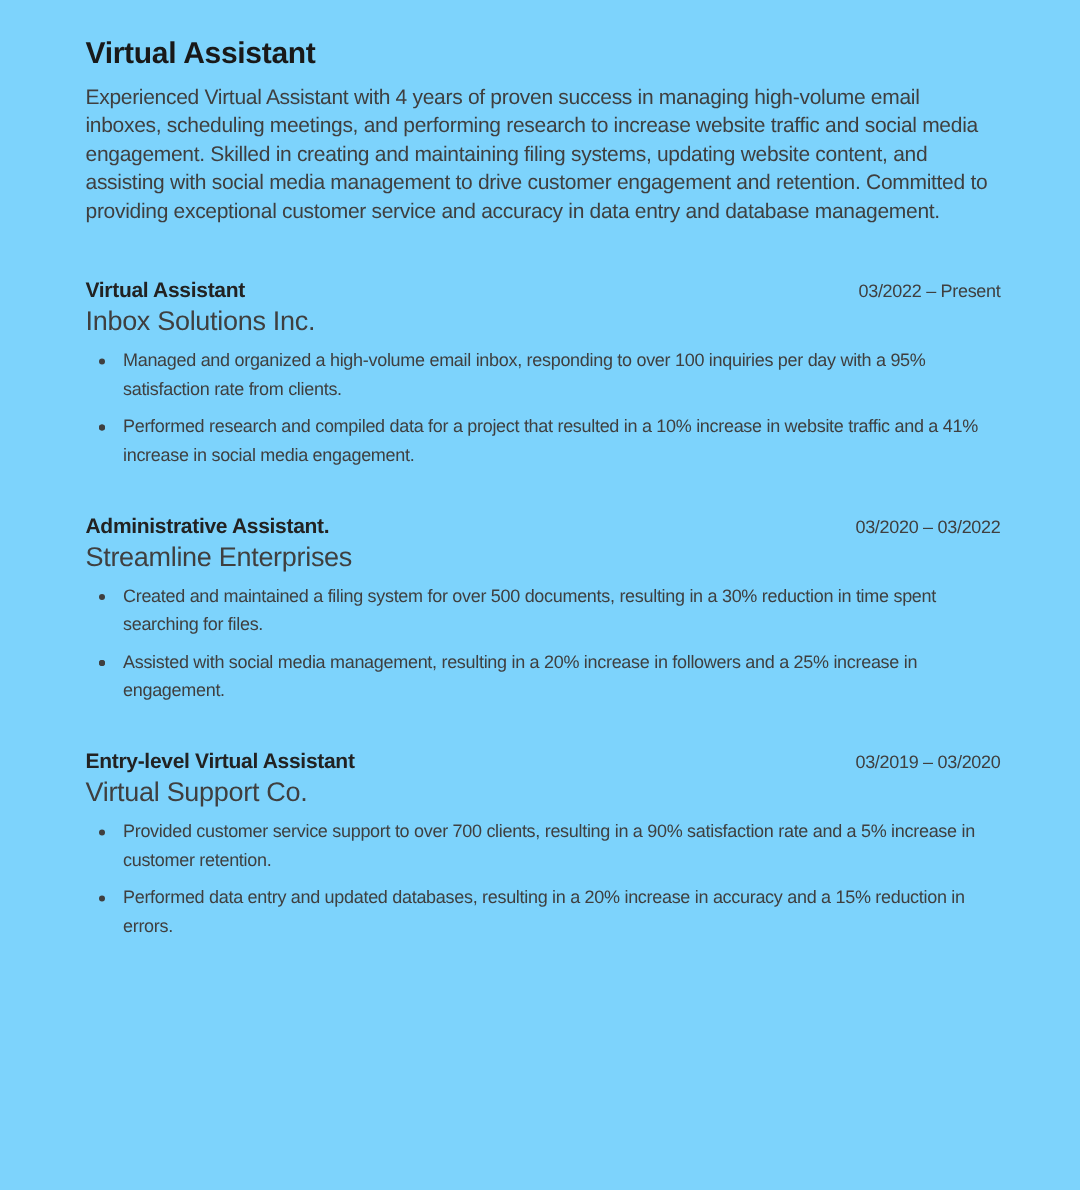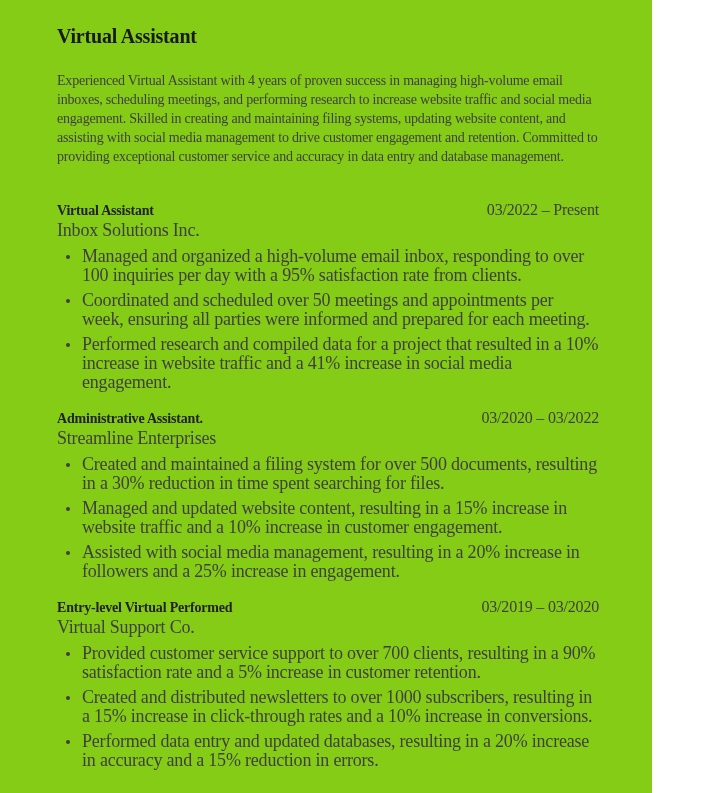--- a/index.html
+++ b/index.html
@@ -3,84 +3,83 @@
 <meta charset="utf-8">
 <style>
   * { margin: 0; padding: 0; box-sizing: border-box; }
   html, body { width: 720px; height: 793px; }
   body {
     background: #ffffff;
     font-family: "Liberation Sans", "DejaVu Sans", sans-serif;
     overflow: hidden;
   }
   .page {
-    width: 652px;
+    width: 720px;
     height: 793px;
     padding: 25px 53px 0 57px;
     overflow: hidden;
-    background: #84cc16;
-    font-family: Liberation Serif, serif;
+    background: #7dd3fc;
   }
   .resume-title {
     font-size: 20px;
     line-height: 23px;
     font-weight: 700;
     color: #191919;
     letter-spacing: -0.2px;
   }
   .summary {
-    margin-top: 23px;
+    margin-top: 7px;
     font-size: 14px;
     line-height: 19px;
     letter-spacing: -0.2px;
     color: #3f3f3f;
   }
   .section-label {
     margin-top: 36px;
     font-size: 10px;
     line-height: 13px;
     letter-spacing: 0.4px;
     color: #424242;
   }
-  .job { margin-top: 16px; }
+  .job { margin-top: 28px; }
   .job.first { margin-top: 34px; }
   .job-header {
     display: flex;
     justify-content: space-between;
     align-items: baseline;
   }
   .job-title {
     font-size: 14px;
     line-height: 19px;
     font-weight: 700;
     letter-spacing: -0.2px;
     color: #222222;
   }
   .job-dates {
-    font-size: 16px;
+    font-size: 12px;
     line-height: 19px;
     letter-spacing: -0.2px;
     color: #3f3f3f;
     white-space: nowrap;
   }
   .job-company {
     margin-top: 1px;
     font-size: 18px;
     line-height: 19px;
     letter-spacing: -0.2px;
     color: #3f3f3f;
   }
   ul.bullets {
     margin-top: 7px;
     list-style: none;
   }
   ul.bullets li {
     position: relative;
     padding-left: 25px;
-    font-size: 18px;
+    font-size: 12px;
     line-height: 19px;
     letter-spacing: -0.2px;
     color: #3f3f3f;
   }
   ul.bullets li + li { margin-top: 6px; }
   ul.bullets li .dot {
     position: absolute;
     left: 9px;
     top: 8px;
     width: 4px;
@@ -100,44 +99,43 @@
 
 
   <section class="job first">
     <div class="job-header">
       <span class="job-title">Virtual Assistant</span>
       <span class="job-dates">03/2022 – Present</span>
     </div>
     <div class="job-company">Inbox Solutions Inc.</div>
     <ul class="bullets">
       <li><span class="dot"></span><span>Managed and organized a high-volume email inbox, responding to over 100 inquiries per day with a 95% satisfaction rate from clients.</span></li>
-      <li><span class="dot"></span><span>Coordinated and scheduled over 50 meetings and appointments per week, ensuring all parties were informed and prepared for each meeting.</span></li>
+      <li><span class="dot"></span></li>
       <li><span class="dot"></span><span>Performed research and compiled data for a project that resulted in a 10% increase in website traffic and a 41% increase in social media engagement.</span></li>
     </ul>
   </section>
 
   <section class="job">
     <div class="job-header">
       <span class="job-title">Administrative Assistant.</span>
       <span class="job-dates">03/2020 – 03/2022</span>
     </div>
     <div class="job-company">Streamline Enterprises</div>
     <ul class="bullets">
       <li><span class="dot"></span><span>Created and maintained a filing system for over 500 documents, resulting in a 30% reduction in time spent searching for files.</span></li>
-      <li><span class="dot"></span><span>Managed and updated website content, resulting in a 15% increase in website traffic and a 10% increase in customer engagement.</span></li>
+      <li><span class="dot"></span></li>
       <li><span class="dot"></span><span>Assisted with social media management, resulting in a 20% increase in followers and a 25% increase in engagement.</span></li>
     </ul>
   </section>
 
   <section class="job">
     <div class="job-header">
-      <span class="job-title">Entry-level Virtual Performed</span>
+      <span class="job-title">Entry-level Virtual Assistant</span>
       <span class="job-dates">03/2019 – 03/2020</span>
     </div>
     <div class="job-company">Virtual Support Co.</div>
     <ul class="bullets">
       <li><span class="dot"></span><span>Provided customer service support to over 700 clients, resulting in a 90% satisfaction rate and a 5% increase in customer retention.</span></li>
-      <li><span class="dot"></span><span>Created and distributed newsletters to over 1000 subscribers, resulting in a 15% increase in click-through rates and a 10% increase in conversions.</span></li>
       <li><span class="dot"></span><span>Performed data entry and updated databases, resulting in a 20% increase in accuracy and a 15% reduction in errors.</span></li>
     </ul>
   </section>
 
 </div>
 
 </body></html>

